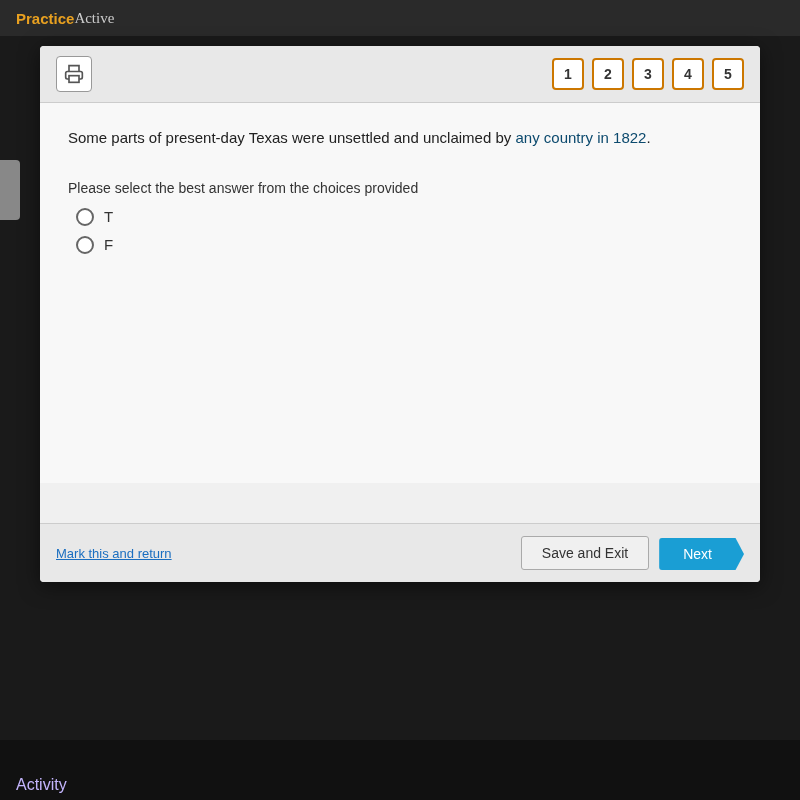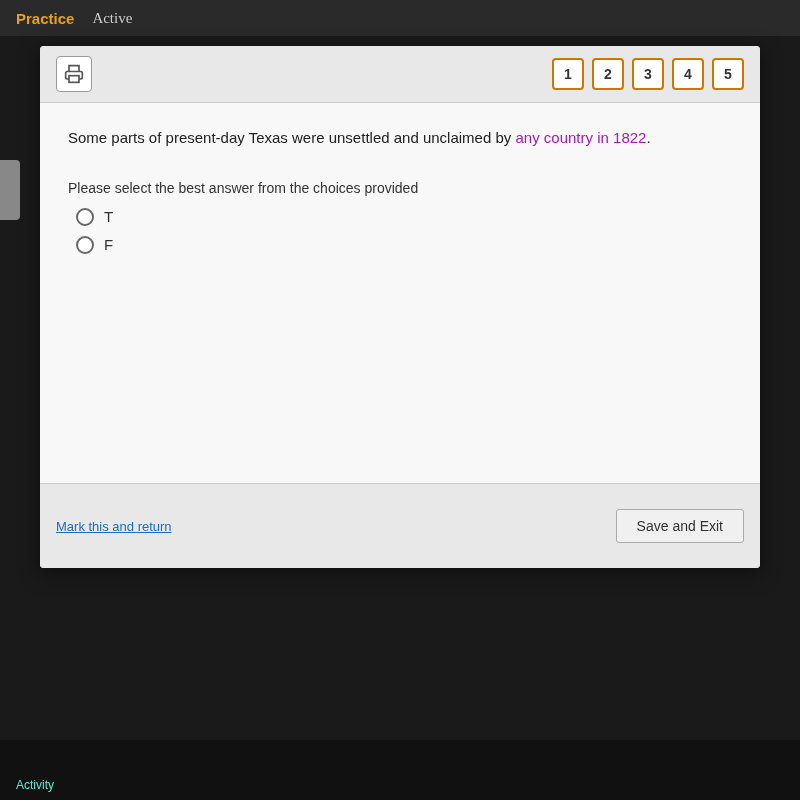--- a/index.html
+++ b/index.html
@@ -21,21 +21,20 @@
       align-items: center;
       padding: 6px 16px;
       height: 36px;
       flex-shrink: 0;
     }
 
     .nav-practice {
       color: #e8a020;
       font-size: 15px;
       font-weight: bold;
-      margin-right: 18px;
       cursor: pointer;
     }
 
     .nav-active {
       color: #cccccc;
       font-size: 15px;
       cursor: pointer;
       font-family: Liberation Serif, serif;
     }
 
@@ -113,21 +112,21 @@
     }
 
     .question-text {
       font-size: 15px;
       color: #222;
       line-height: 1.5;
       margin-bottom: 30px;
     }
 
     .question-text .highlight {
-      color: #a21caf;
+      color: #0c4a6e;
     }
 
     .instructions {
       font-size: 14px;
       color: #333;
       margin-bottom: 12px;
     }
 
     .answer-options {
       display: flex;
@@ -151,24 +150,25 @@
       border-radius: 50%;
       border: 2px solid #666;
       background: #fff;
       flex-shrink: 0;
     }
 
     
     .quiz-footer {
       background: #e8e8e8;
       border-top: 1px solid #ccc;
-      padding: 25px 16px;
+      padding: 12px 16px;
       display: flex;
       align-items: center;
       justify-content: space-between;
+      margin-top: 40px;
     }
 
     .mark-return-link {
       font-size: 13px;
       color: #1a6ec0;
       text-decoration: underline;
       cursor: pointer;
     }
 
     .footer-buttons {
@@ -205,22 +205,22 @@
     
     .bottom-bar {
       background: #111;
       height: 60px;
       display: flex;
       align-items: center;
       padding: 0 16px;
     }
 
     .bottom-label {
-      color: #5eead4;
-      font-size: 12px;
+      color: #c4b5fd;
+      font-size: 16px;
       margin-top: 30px;
     }
 
     
     .left-tab {
       position: absolute;
       left: 0;
       top: 160px;
       width: 20px;
       height: 60px;
@@ -281,20 +281,23 @@
             <div class="radio-circle"></div>
             <span>F</span>
           </div>
         </div>
     </div>
 
     <div class="quiz-footer">
       <span class="mark-return-link">Mark this and return</span>
       <div class="footer-buttons">
         <button class="btn-save-exit">Save and Exit</button>
+        <button class="btn-next">
+          <span>Next</span>
+        </button>
       </div>
     </div>
 
   </div>
 
 </div>
 
 <div class="bottom-bar">
   <span class="bottom-label">Activity</span>
 </div>

